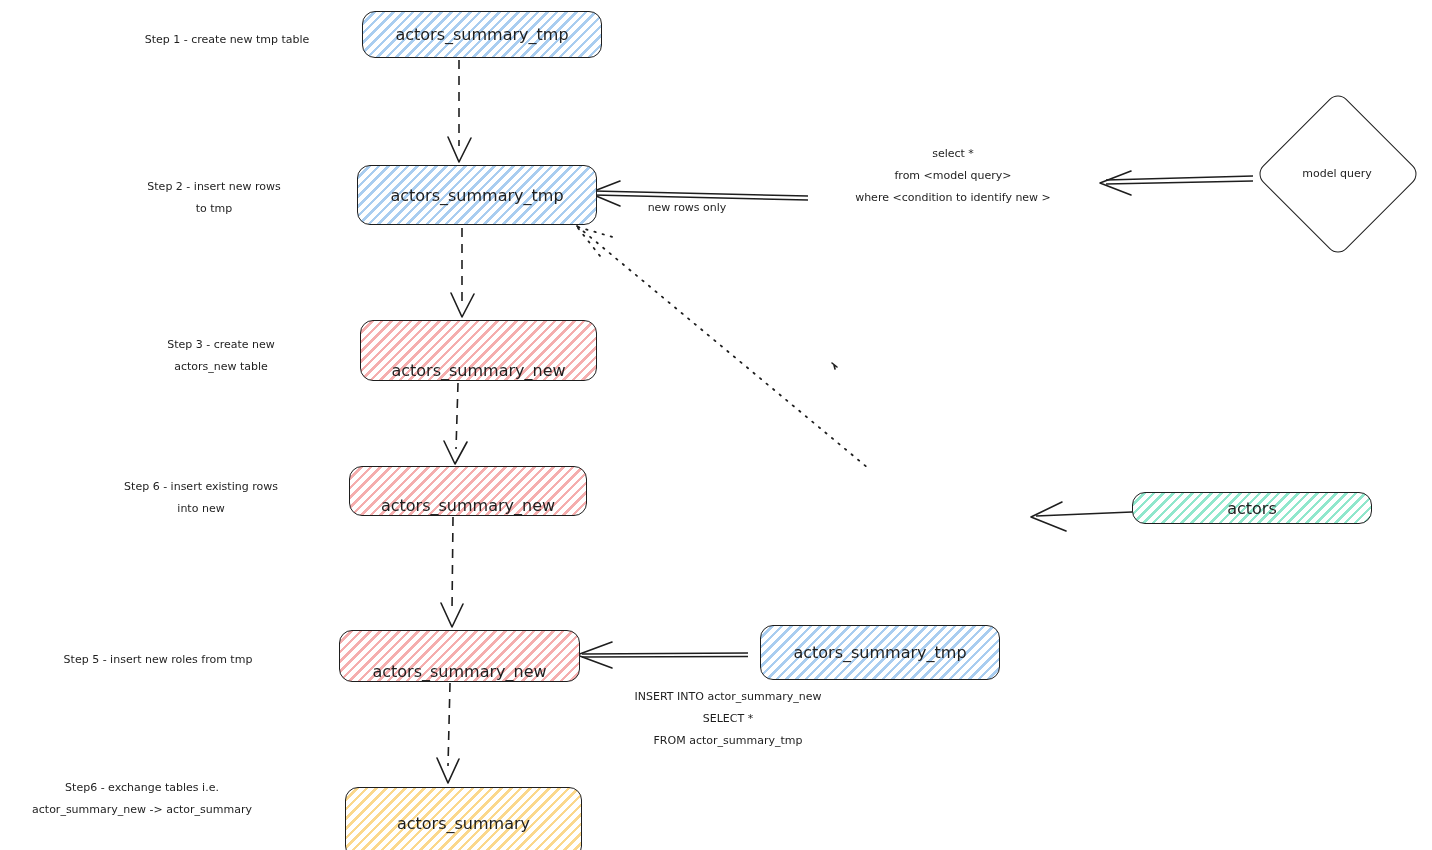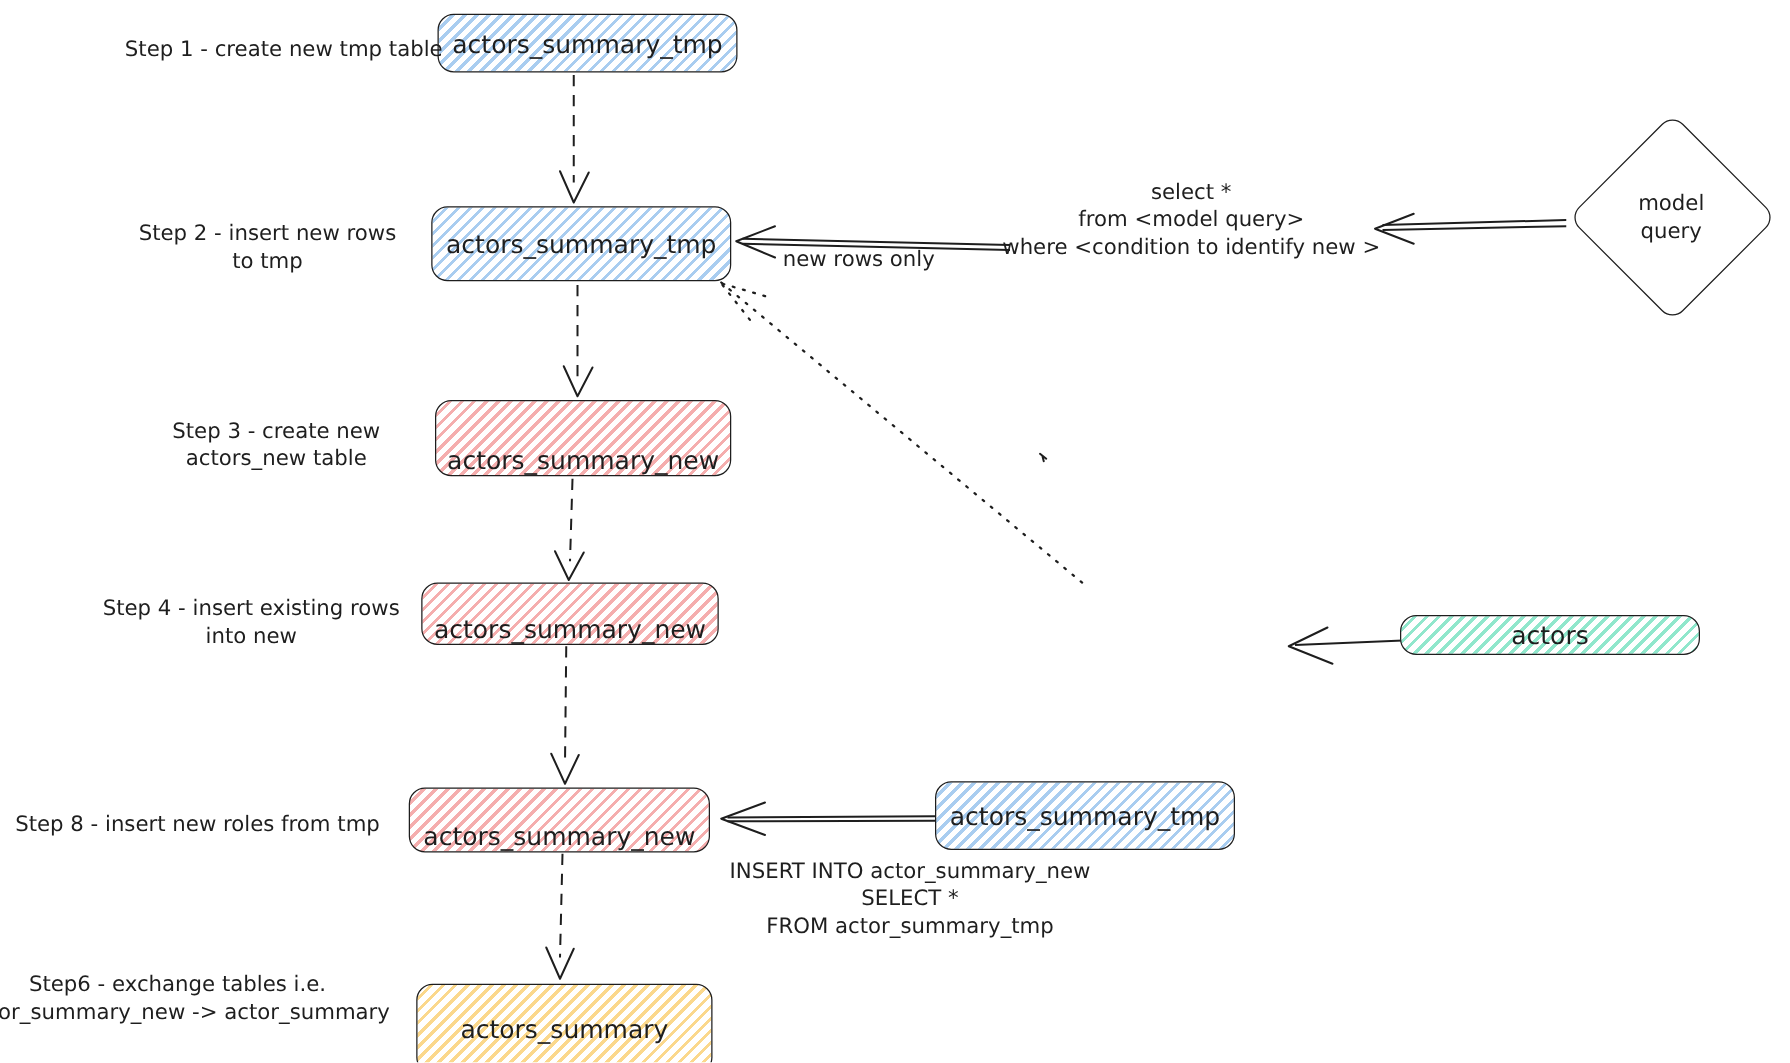--- a/index.html
+++ b/index.html
@@ -9,34 +9,34 @@
   }
   .arrow-layer{position:absolute;left:0;top:0;width:1432px;height:850px;}
   .arrow-layer line,.arrow-layer path{stroke:#1e1e1e;fill:none;}
   .ln{stroke-width:1.6;}
   .dash{stroke-width:1.6;stroke-dasharray:9 7;}
   .dot{stroke-width:1.8;stroke-dasharray:1.5 7;stroke-linecap:round;}
   .head{stroke-width:1.6;stroke-linecap:round;stroke-linejoin:round;}
   .node{
     position:absolute;border:1.8px solid #1e1e1e;border-radius:13px;
     display:flex;align-items:center;justify-content:center;
-    font-size:20px;background-color:#ffffff;box-sizing:border-box;
+    font-size:16px;background-color:#ffffff;box-sizing:border-box;margin-left:12px;
   }
   .hatch-blue{background-image:repeating-linear-gradient(135deg,#a9cdf0 0 2.5px,transparent 2.5px 6.8px);}
   .hatch-pink{background-image:repeating-linear-gradient(135deg,#f5aeae 0 2.5px,transparent 2.5px 6.8px);align-items:flex-end;}
   .hatch-teal{background-image:repeating-linear-gradient(135deg,#90e7cc 0 2.5px,transparent 2.5px 6.8px);}
   .hatch-yell{background-image:repeating-linear-gradient(135deg,#fbd88c 0 2.5px,transparent 2.5px 6.8px);}
   .diamond{
     position:absolute;left:1279px;top:115px;width:116px;height:116px;
     border:1.8px solid #1e1e1e;border-radius:12px;background:#ffffff;
     transform:rotate(45deg);
   }
   .label{
     position:absolute;transform:translate(-50%,-50%);
-    text-align:center;white-space:pre-line;font-size:17px;line-height:22px;
+    text-align:center;white-space:pre-line;font-size:11px;line-height:22px;
   }
 </style>
 </head>
 <body>
 
 <div class="canvas">
 
   <svg class="arrow-layer" viewBox="0 0 1432 850" xmlns="http://www.w3.org/2000/svg">
 
     <g>
@@ -125,23 +125,23 @@
 
   <div class="node hatch-blue" style="left:748px;top:625px;width:240px;height:55px">
     <span>actors_summary_tmp</span>
   </div>
 
   <div class="label" style="left:227px;top:40px">Step 1 - create new tmp table</div>
   <div class="label" style="left:214px;top:198px">Step 2 - insert new rows
 to tmp</div>
   <div class="label" style="left:221px;top:356px">Step 3 - create new
 actors_new table</div>
-  <div class="label" style="left:201px;top:498px">Step 4 - insert existing rows
+  <div class="label" style="left:201px;top:498px">Step 6 - insert existing rows
 into new</div>
-  <div class="label" style="left:158px;top:660px">Step 8 - insert new roles from tmp</div>
+  <div class="label" style="left:158px;top:660px">Step 5 - insert new roles from tmp</div>
   <div class="label" style="left:142px;top:799px">Step6 - exchange tables i.e.
 actor_summary_new -&gt; actor_summary</div>
 
   <div class="label" style="left:953px;top:176px">select *
 from &lt;model query&gt;
 where &lt;condition to identify new &gt;</div>
   <div class="label" style="left:687px;top:208px">new rows only</div>
   <div class="label" style="left:728px;top:719px">INSERT INTO actor_summary_new
 SELECT *
 FROM actor_summary_tmp</div>

